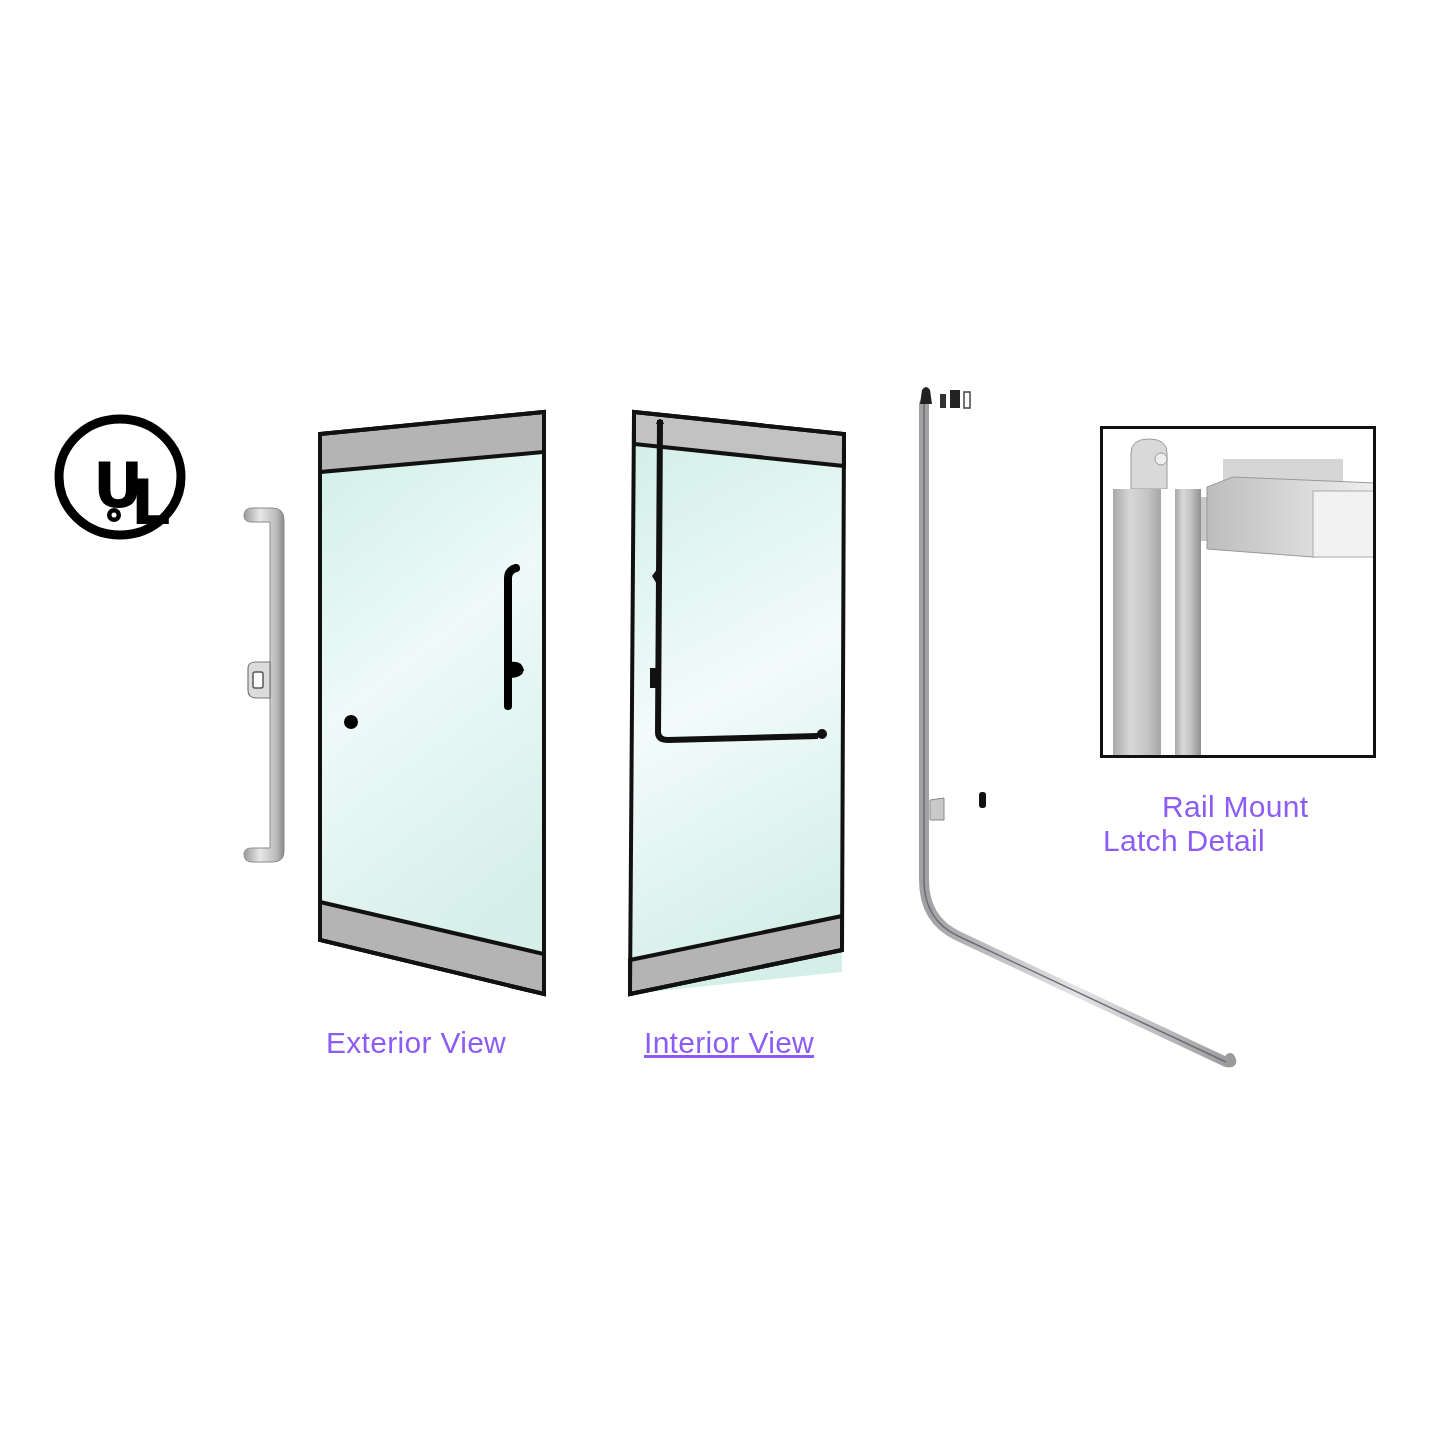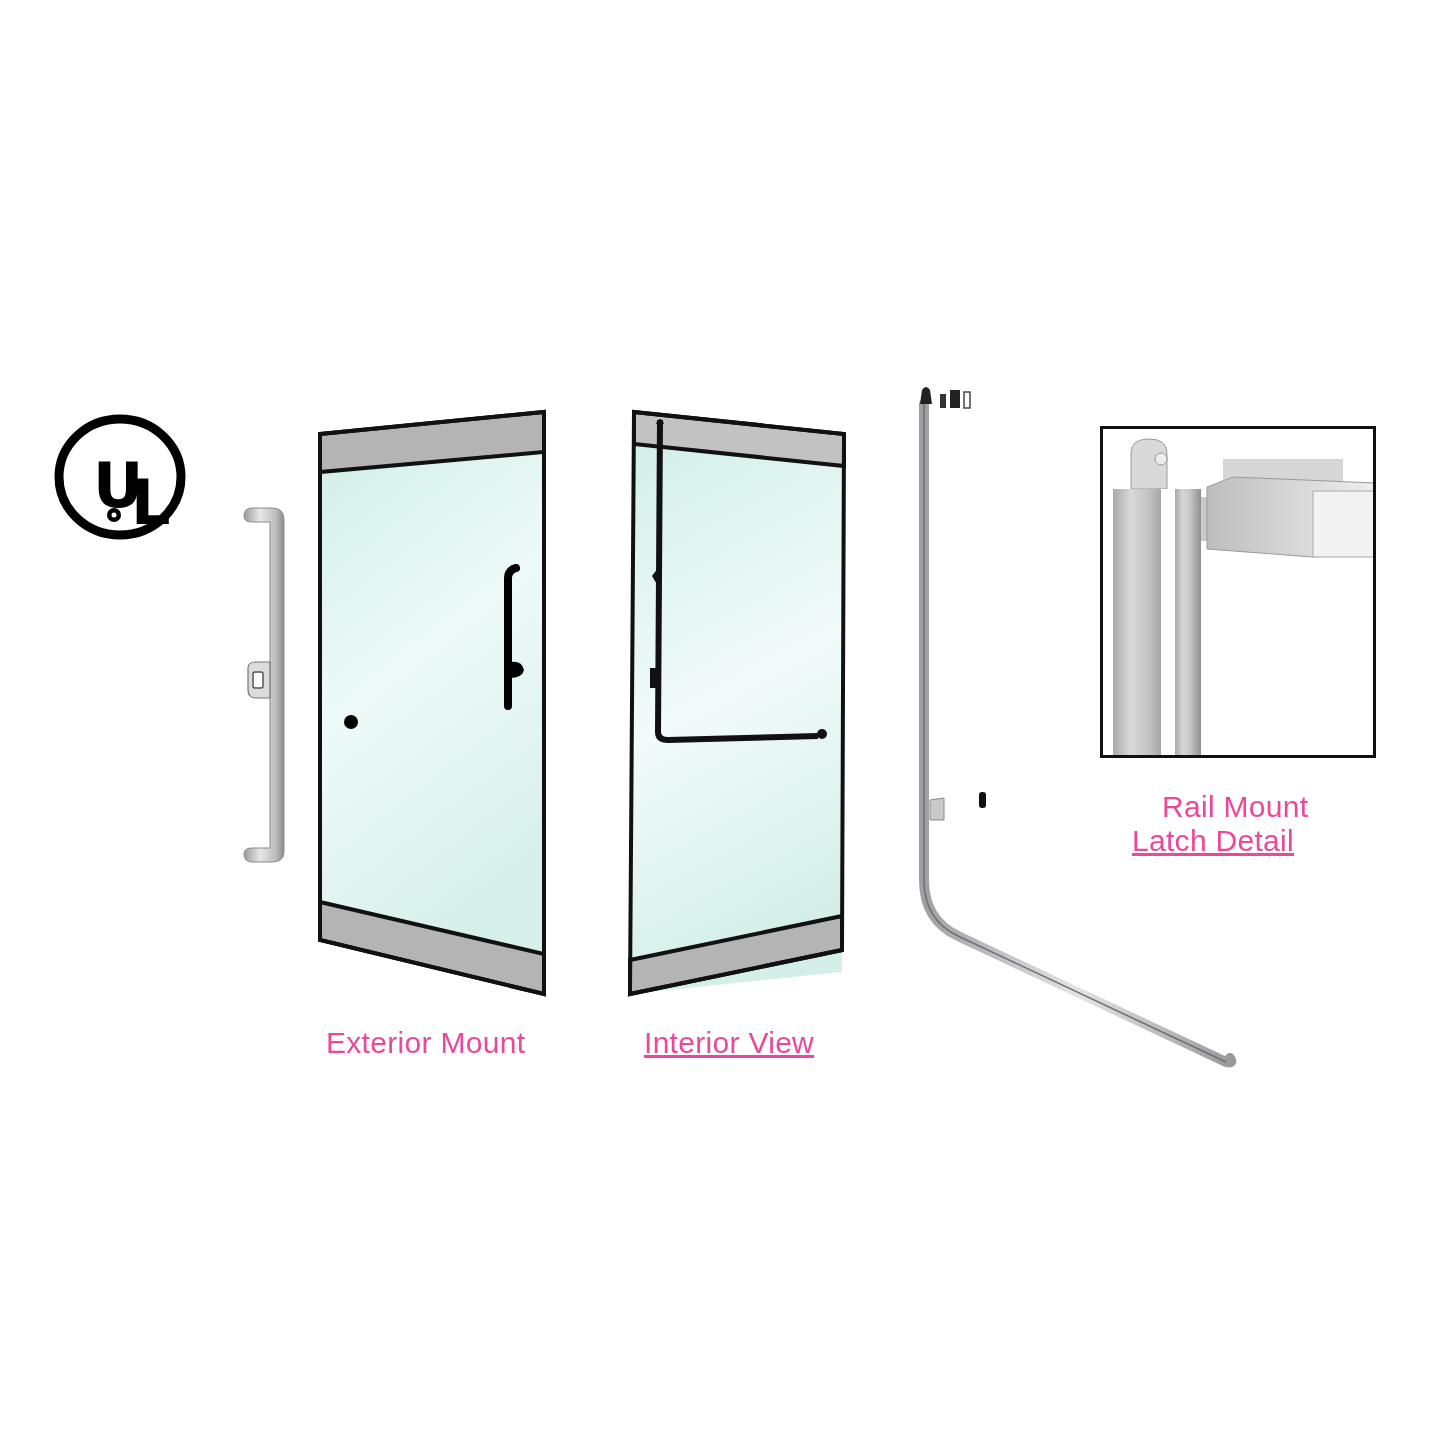--- a/index.html
+++ b/index.html
@@ -1,18 +1,18 @@
 <!DOCTYPE html>
 <html><head>
 <meta charset="utf-8">
 <style>
   html, body { margin: 0; padding: 0; background: #ffffff; }
   body { width: 1445px; height: 1445px; position: relative; overflow: hidden; font-family: "Liberation Sans", sans-serif; }
   .abs { position: absolute; }
-  .caption { position: absolute; color: #ec4899; font-size: 30px; letter-spacing: 0.3px; white-space: nowrap; font-family: "Liberation Sans", sans-serif; }
+  .caption { position: absolute; color: #8b5cf6; font-size: 30px; letter-spacing: 0.3px; white-space: nowrap; font-family: "Liberation Sans", sans-serif; }
   svg { display: block; }
 </style>
 </head>
 <body>
 
 <div class="abs" style="left:53px; top:412px; width:134px; height:130px;">
   <svg width="134" height="130" viewBox="0 0 134 130">
     <ellipse cx="67" cy="65" rx="61" ry="58" fill="none" stroke="#000" stroke-width="9"></ellipse>
     <text x="40" y="95" font-family="DejaVu Sans, sans-serif" font-weight="bold" font-size="62" fill="#000">U</text>
     <text x="78" y="112" font-family="DejaVu Sans, sans-serif" font-weight="bold" font-size="62" fill="#000">L</text>
@@ -131,16 +131,16 @@
 
     <rect x="98" y="68" width="64" height="44" fill="#c8c8c8"></rect>
     <path d="M110 68 Q100 90 112 114" fill="none" stroke="#111" stroke-width="2.5"></path>
 
     <rect x="120" y="30" width="120" height="22" fill="#d6d6d6"></rect>
     <polygon points="104,58 130,48 272,54 272,124 210,128 104,120" fill="url(#bg2)" stroke="#999" stroke-width="1"></polygon>
     <rect x="210" y="62" width="66" height="66" fill="#f2f2f2" stroke="#aaa"></rect>
   </svg>
 </div>
 
-<div class="caption" style="left:326px; top:1026px;">Exterior Mount</div>
+<div class="caption" style="left:326px; top:1026px;">Exterior View</div>
 <div class="caption" style="left:644px; top:1026px;text-decoration:underline;">Interior View</div>
 <div class="caption" style="left:1162px; top:790px;">Rail Mount</div>
-<div class="caption" style="left:1132px; top:824px;text-decoration:underline;">Latch Detail</div>
+<div class="caption" style="left:1103px; top:824px;">Latch Detail</div>
 
 </body></html>

